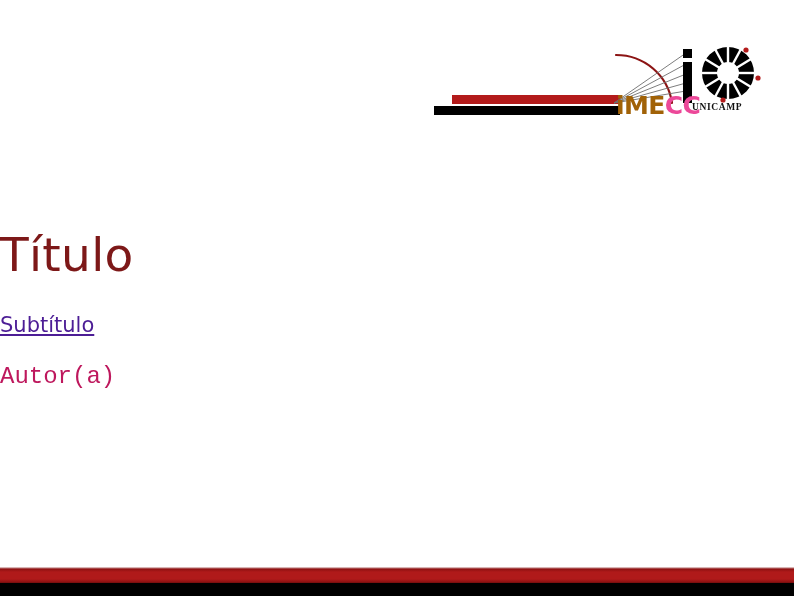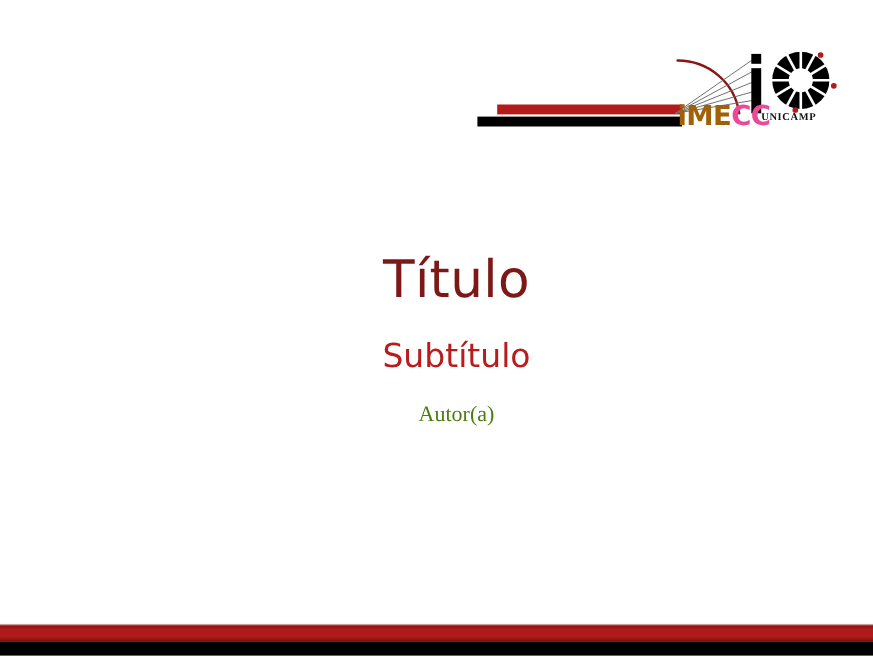--- a/index.html
+++ b/index.html
@@ -100,46 +100,46 @@
     height: 62px;
   }
   .logo-art svg { display: block; }
 
   
   .title-block {
     position: absolute;
     left: 0;
     right: 0;
     top: 226px;
-    text-align: center;
-    padding-left: 36px;
+    text-align: left;
   }
   .doc-title {
     font-family: "DejaVu Sans", sans-serif;
     font-size: 47px;
     font-weight: 400;
     line-height: 58px;
     color: #7d1818;
     letter-spacing: 0.3px;
   }
   .doc-subtitle {
     margin-top: 24px;
     font-family: "DejaVu Sans", sans-serif;
-    font-size: 30px;
+    font-size: 21px;
     font-weight: 400;
     line-height: 34px;
-    color: #b91c1c;
+    color: #4c1d95;
+    text-decoration: underline;
   }
   .doc-author {
     margin-top: 22px;
-    font-family: Liberation Serif, serif;
-    font-size: 20px;
+    font-family: Liberation Mono, monospace;
+    font-size: 24px;
     font-weight: 400;
     line-height: 26px;
-    color: #4d7c0f;
+    color: #be185d;
   }
 
   
   .footer-red {
     position: absolute;
     left: 0;
     right: 0;
     top: 567px;
     height: 16px;
     background: linear-gradient(

